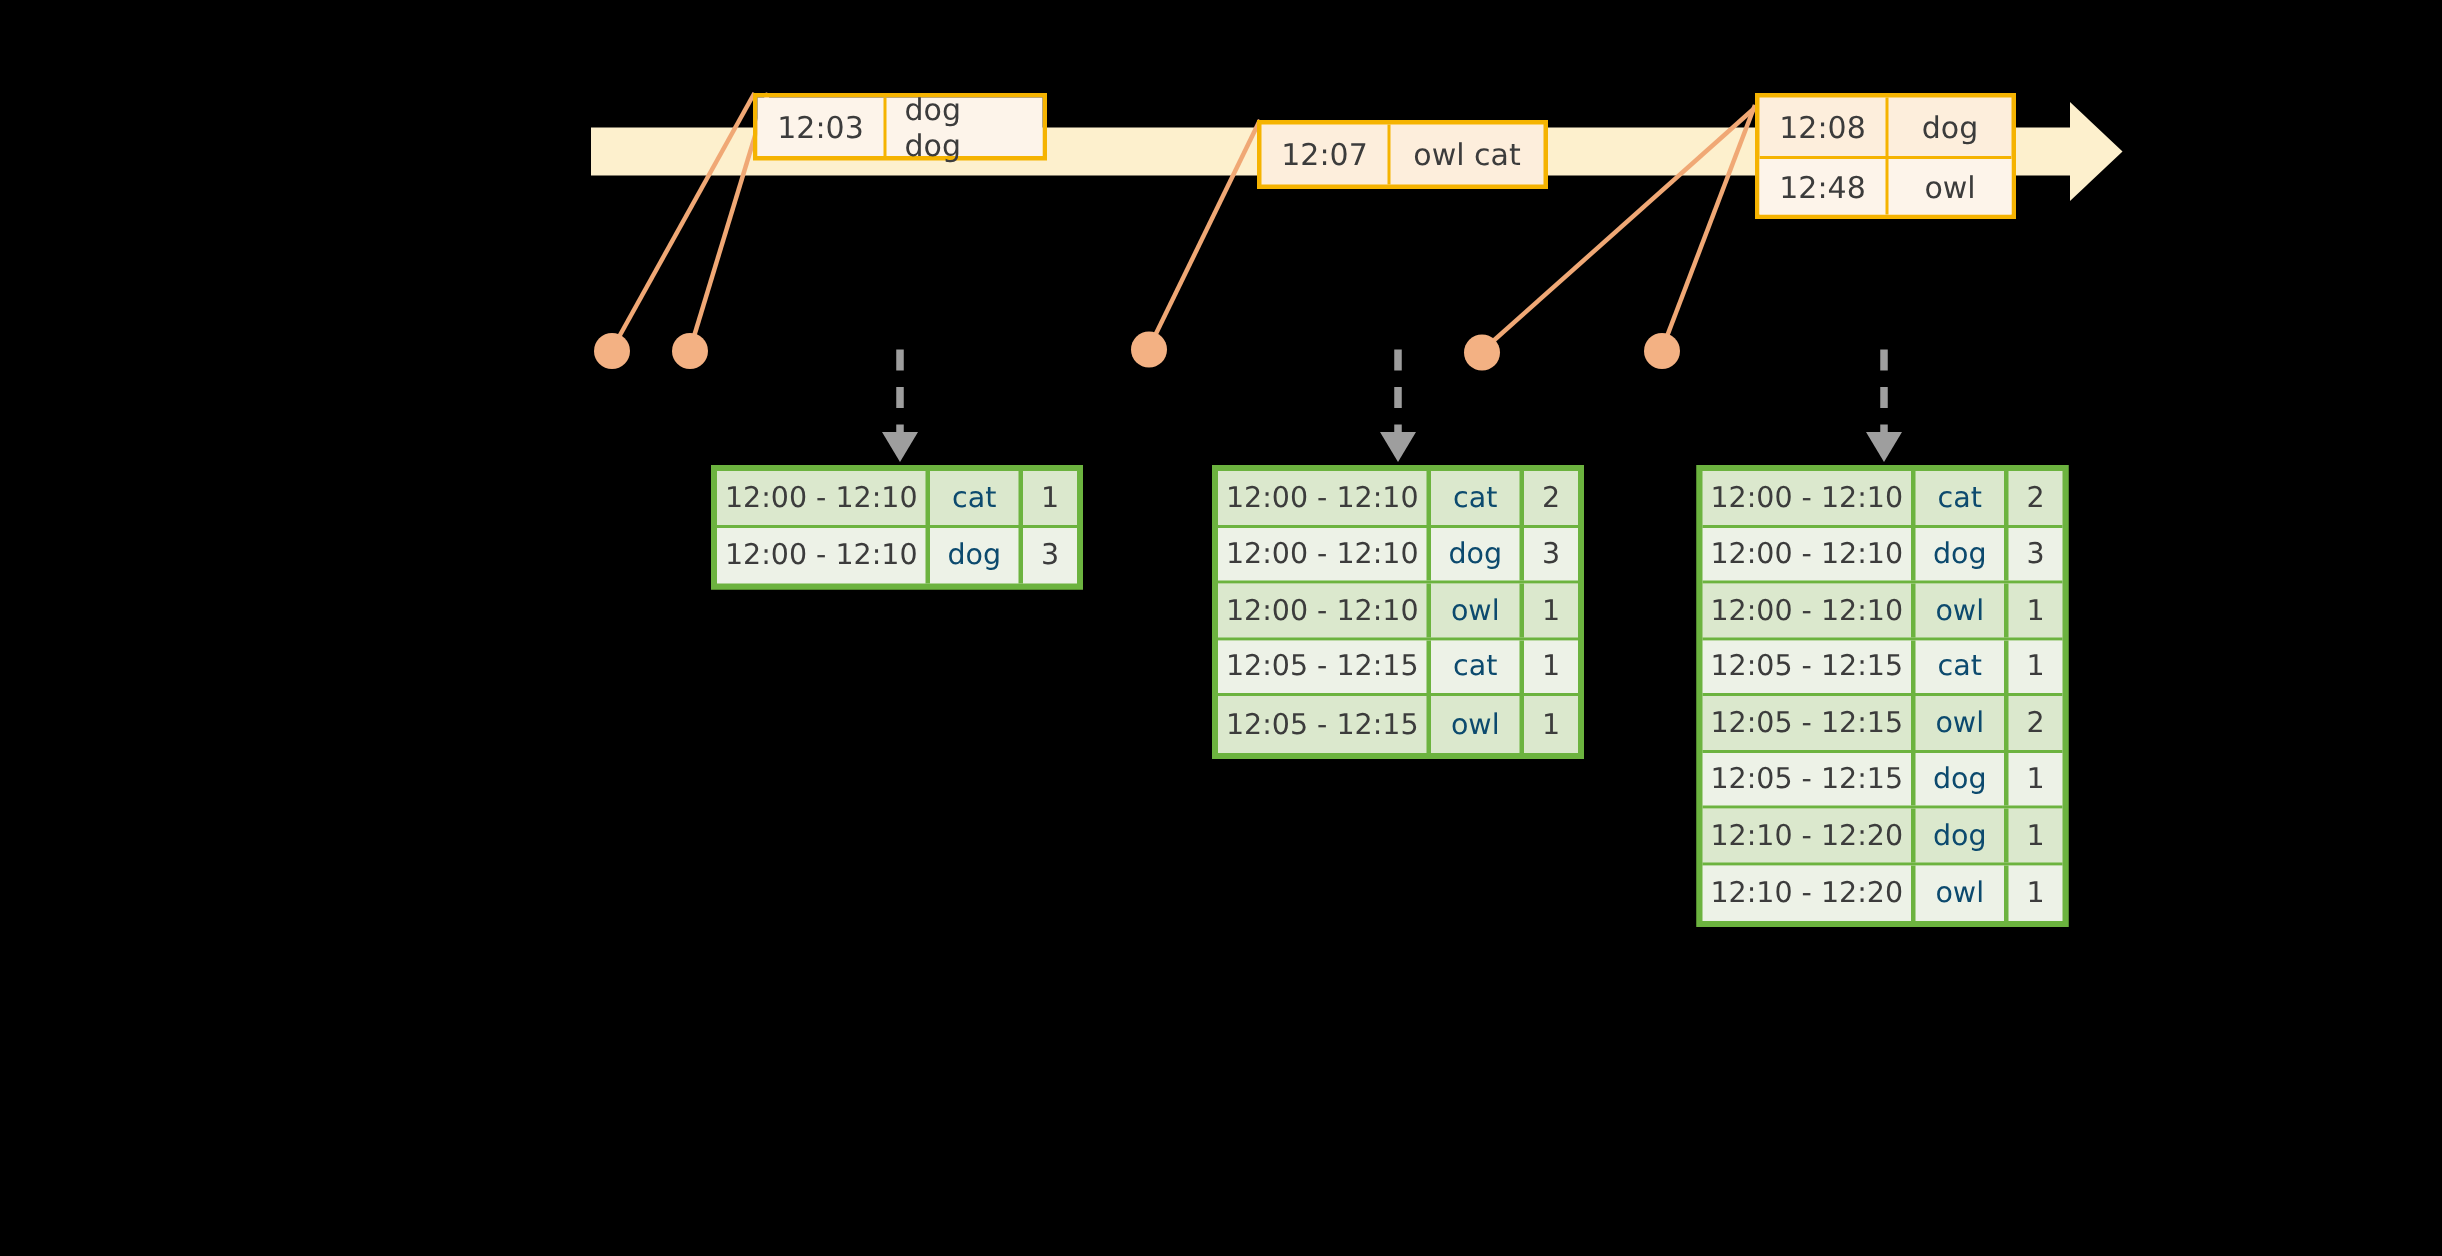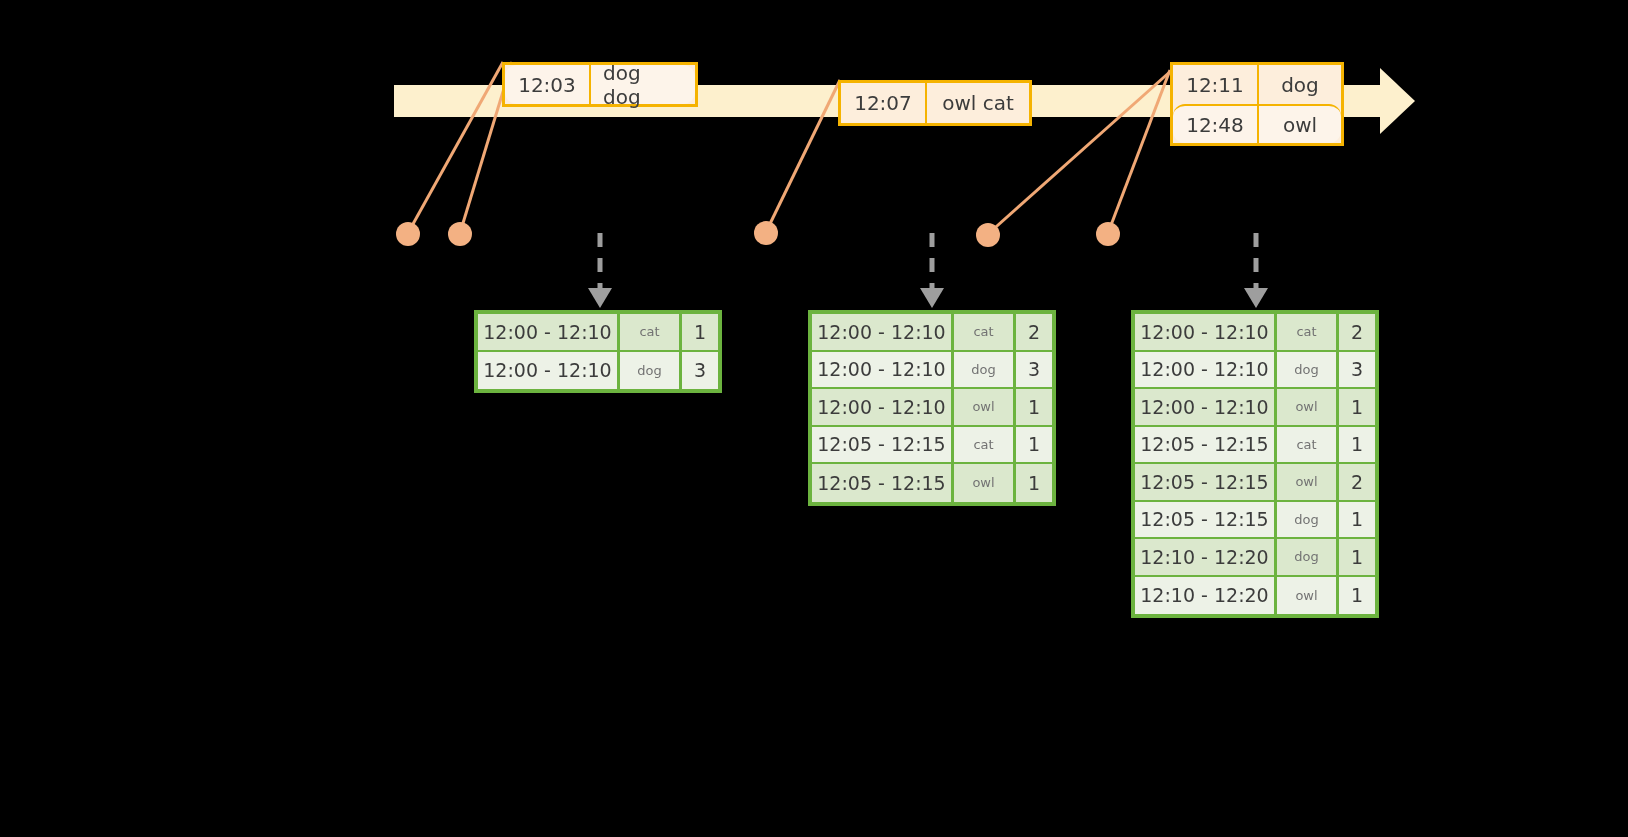--- a/index.html
+++ b/index.html
@@ -29,21 +29,21 @@
     border:3px solid #f5b301;
     box-sizing:border-box;
     background:#fdeedc;
   }
   .evt .erow{
     display:flex;
     height:39px;
     box-sizing:border-box;
   }
   .evt .erow + .erow{border-top:2px solid #f5b301;}
-  .evt .erow.alt{background:#fdf4ea;border-radius:12px;}
+  .evt .erow.alt{background:#fdf4ea;}
   .evt .c-time{
     width:86px;
     box-sizing:border-box;
     display:flex;align-items:center;justify-content:center;
     font-size:20px;color:#3c3c3c;
     border-right:2px solid #f5b301;
   }
   .evt .c-words{
     flex:1;
     box-sizing:border-box;
@@ -82,21 +82,21 @@
   .gtable .grow.light{background:#edf2e7;}
   .gtable .g-win{
     box-sizing:border-box;
     display:flex;align-items:center;justify-content:center;
     font-size:19px;color:#3c3c3c;
     border-right:3px solid #6cb33f;
   }
   .gtable .g-word{
     box-sizing:border-box;
     display:flex;align-items:center;justify-content:center;
-    font-size:13px;color:#737373;
+    font-size:19px;color:#0c4a6e;
     border-right:3px solid #6cb33f;
   }
   .gtable .g-count{
     box-sizing:border-box;
     display:flex;align-items:center;justify-content:center;
     font-size:19px;color:#3c3c3c;
   }
 
   #tbl1{left:474px;top:310px;width:248px;}
   #tbl1 .g-win{width:142px;} #tbl1 .g-word{width:62px;} #tbl1 .g-count{width:36px;}
@@ -148,21 +148,21 @@
 
   <div class="evt" id="evt2">
     <div class="erow">
       <div class="c-time">12:07</div>
       <div class="c-words">owl cat</div>
     </div>
   </div>
 
   <div class="evt" id="evt3">
     <div class="erow">
-      <div class="c-time">12:11</div>
+      <div class="c-time">12:08</div>
       <div class="c-words">dog</div>
     </div>
     <div class="erow alt">
       <div class="c-time">12:48</div>
       <div class="c-words">owl</div>
     </div>
   </div>
 
   <div class="gtable" id="tbl1">
       <div class="grow shade">

